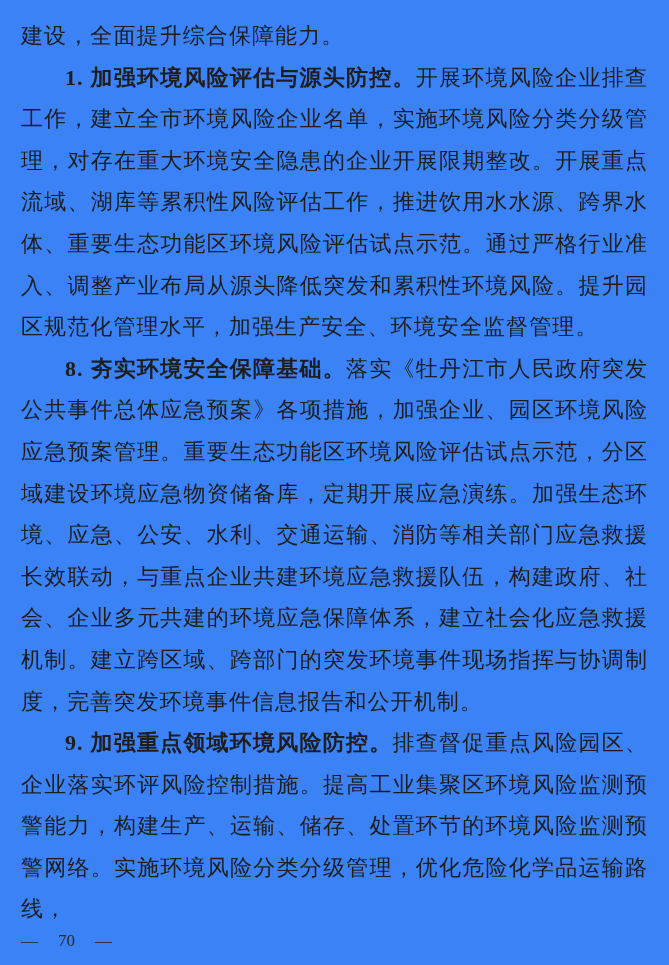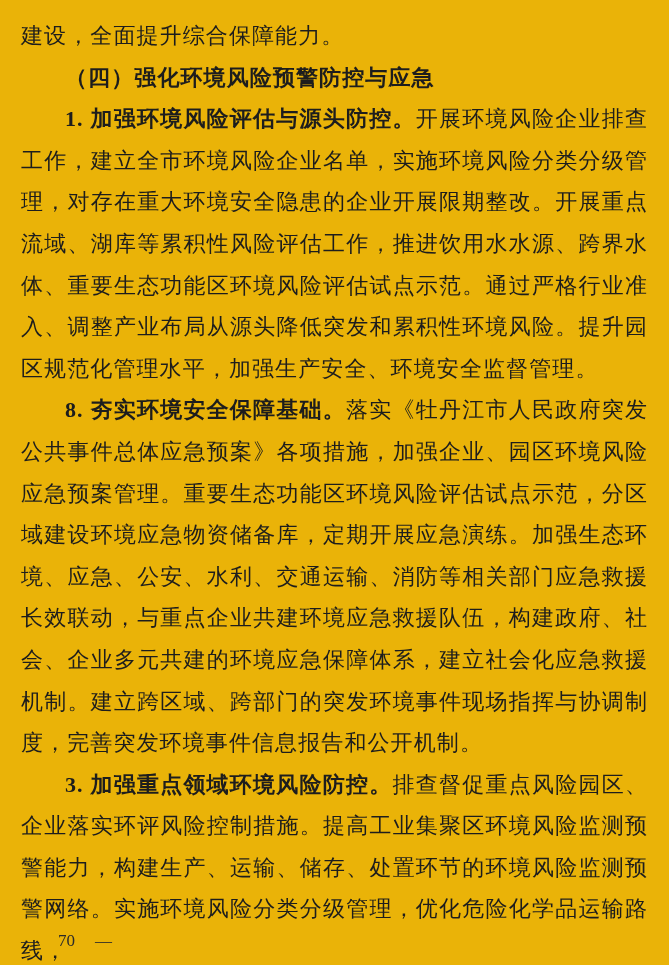--- a/index.html
+++ b/index.html
@@ -5,21 +5,21 @@
   html, body {
     margin: 0;
     padding: 0;
     background: #888;
   }
   .page {
     position: relative;
     width: 669px;
     height: 965px;
     margin: 0 auto;
-    background: #eab308;
+    background: #3b82f6;
     overflow: hidden;
     font-family: "Liberation Serif", "DejaVu Serif", serif;
     color: #1d1d1d;
   }
   .content {
     position: absolute;
     left: 21px;
     top: 15px;
     width: 627px;
     font-size: 22px;
@@ -55,27 +55,26 @@
 </style>
 </head>
 <body>
 
 <div class="page">
 
   <div class="content">
 
     <p class="para-continuation"><span>建设，全面提升综合保障能力。</span></p>
 
-    <p class="para-indent section-heading"><span>（四）强化环境风险预警防控与应急</span></p>
 
     <p class="para-indent"><span class="bold-lead">1. 加强环境风险评估与源头防控。</span><span>开展环境风险企业排查工作，建立全市环境风险企业名单，实施环境风险分类分级管理，对存在重大环境安全隐患的企业开展限期整改。开展重点流域、湖库等累积性风险评估工作，推进饮用水水源、跨界水体、重要生态功能区环境风险评估试点示范。通过严格行业准入、调整产业布局从源头降低突发和累积性环境风险。提升园区规范化管理水平，加强生产安全、环境安全监督管理。</span></p>
 
     <p class="para-indent"><span class="bold-lead">8. 夯实环境安全保障基础。</span><span>落实《牡丹江市人民政府突发公共事件总体应急预案》各项措施，加强企业、园区环境风险应急预案管理。重要生态功能区环境风险评估试点示范，分区域建设环境应急物资储备库，定期开展应急演练。加强生态环境、应急、公安、水利、交通运输、消防等相关部门应急救援长效联动，与重点企业共建环境应急救援队伍，构建政府、社会、企业多元共建的环境应急保障体系，建立社会化应急救援机制。建立跨区域、跨部门的突发环境事件现场指挥与协调制度，完善突发环境事件信息报告和公开机制。</span></p>
 
-    <p class="para-indent"><span class="bold-lead">3. 加强重点领域环境风险防控。</span><span>排查督促重点风险园区、企业落实环评风险控制措施。提高工业集聚区环境风险监测预警能力，构建生产、运输、储存、处置环节的环境风险监测预警网络。实施环境风险分类分级管理，优化危险化学品运输路线，</span></p>
+    <p class="para-indent"><span class="bold-lead">9. 加强重点领域环境风险防控。</span><span>排查督促重点风险园区、企业落实环评风险控制措施。提高工业集聚区环境风险监测预警能力，构建生产、运输、储存、处置环节的环境风险监测预警网络。实施环境风险分类分级管理，优化危险化学品运输路线，</span></p>
 
   </div>
 
   <div class="page-number">
     <span>—</span>
     <span>70</span>
     <span>—</span>
   </div>
 
 </div>

